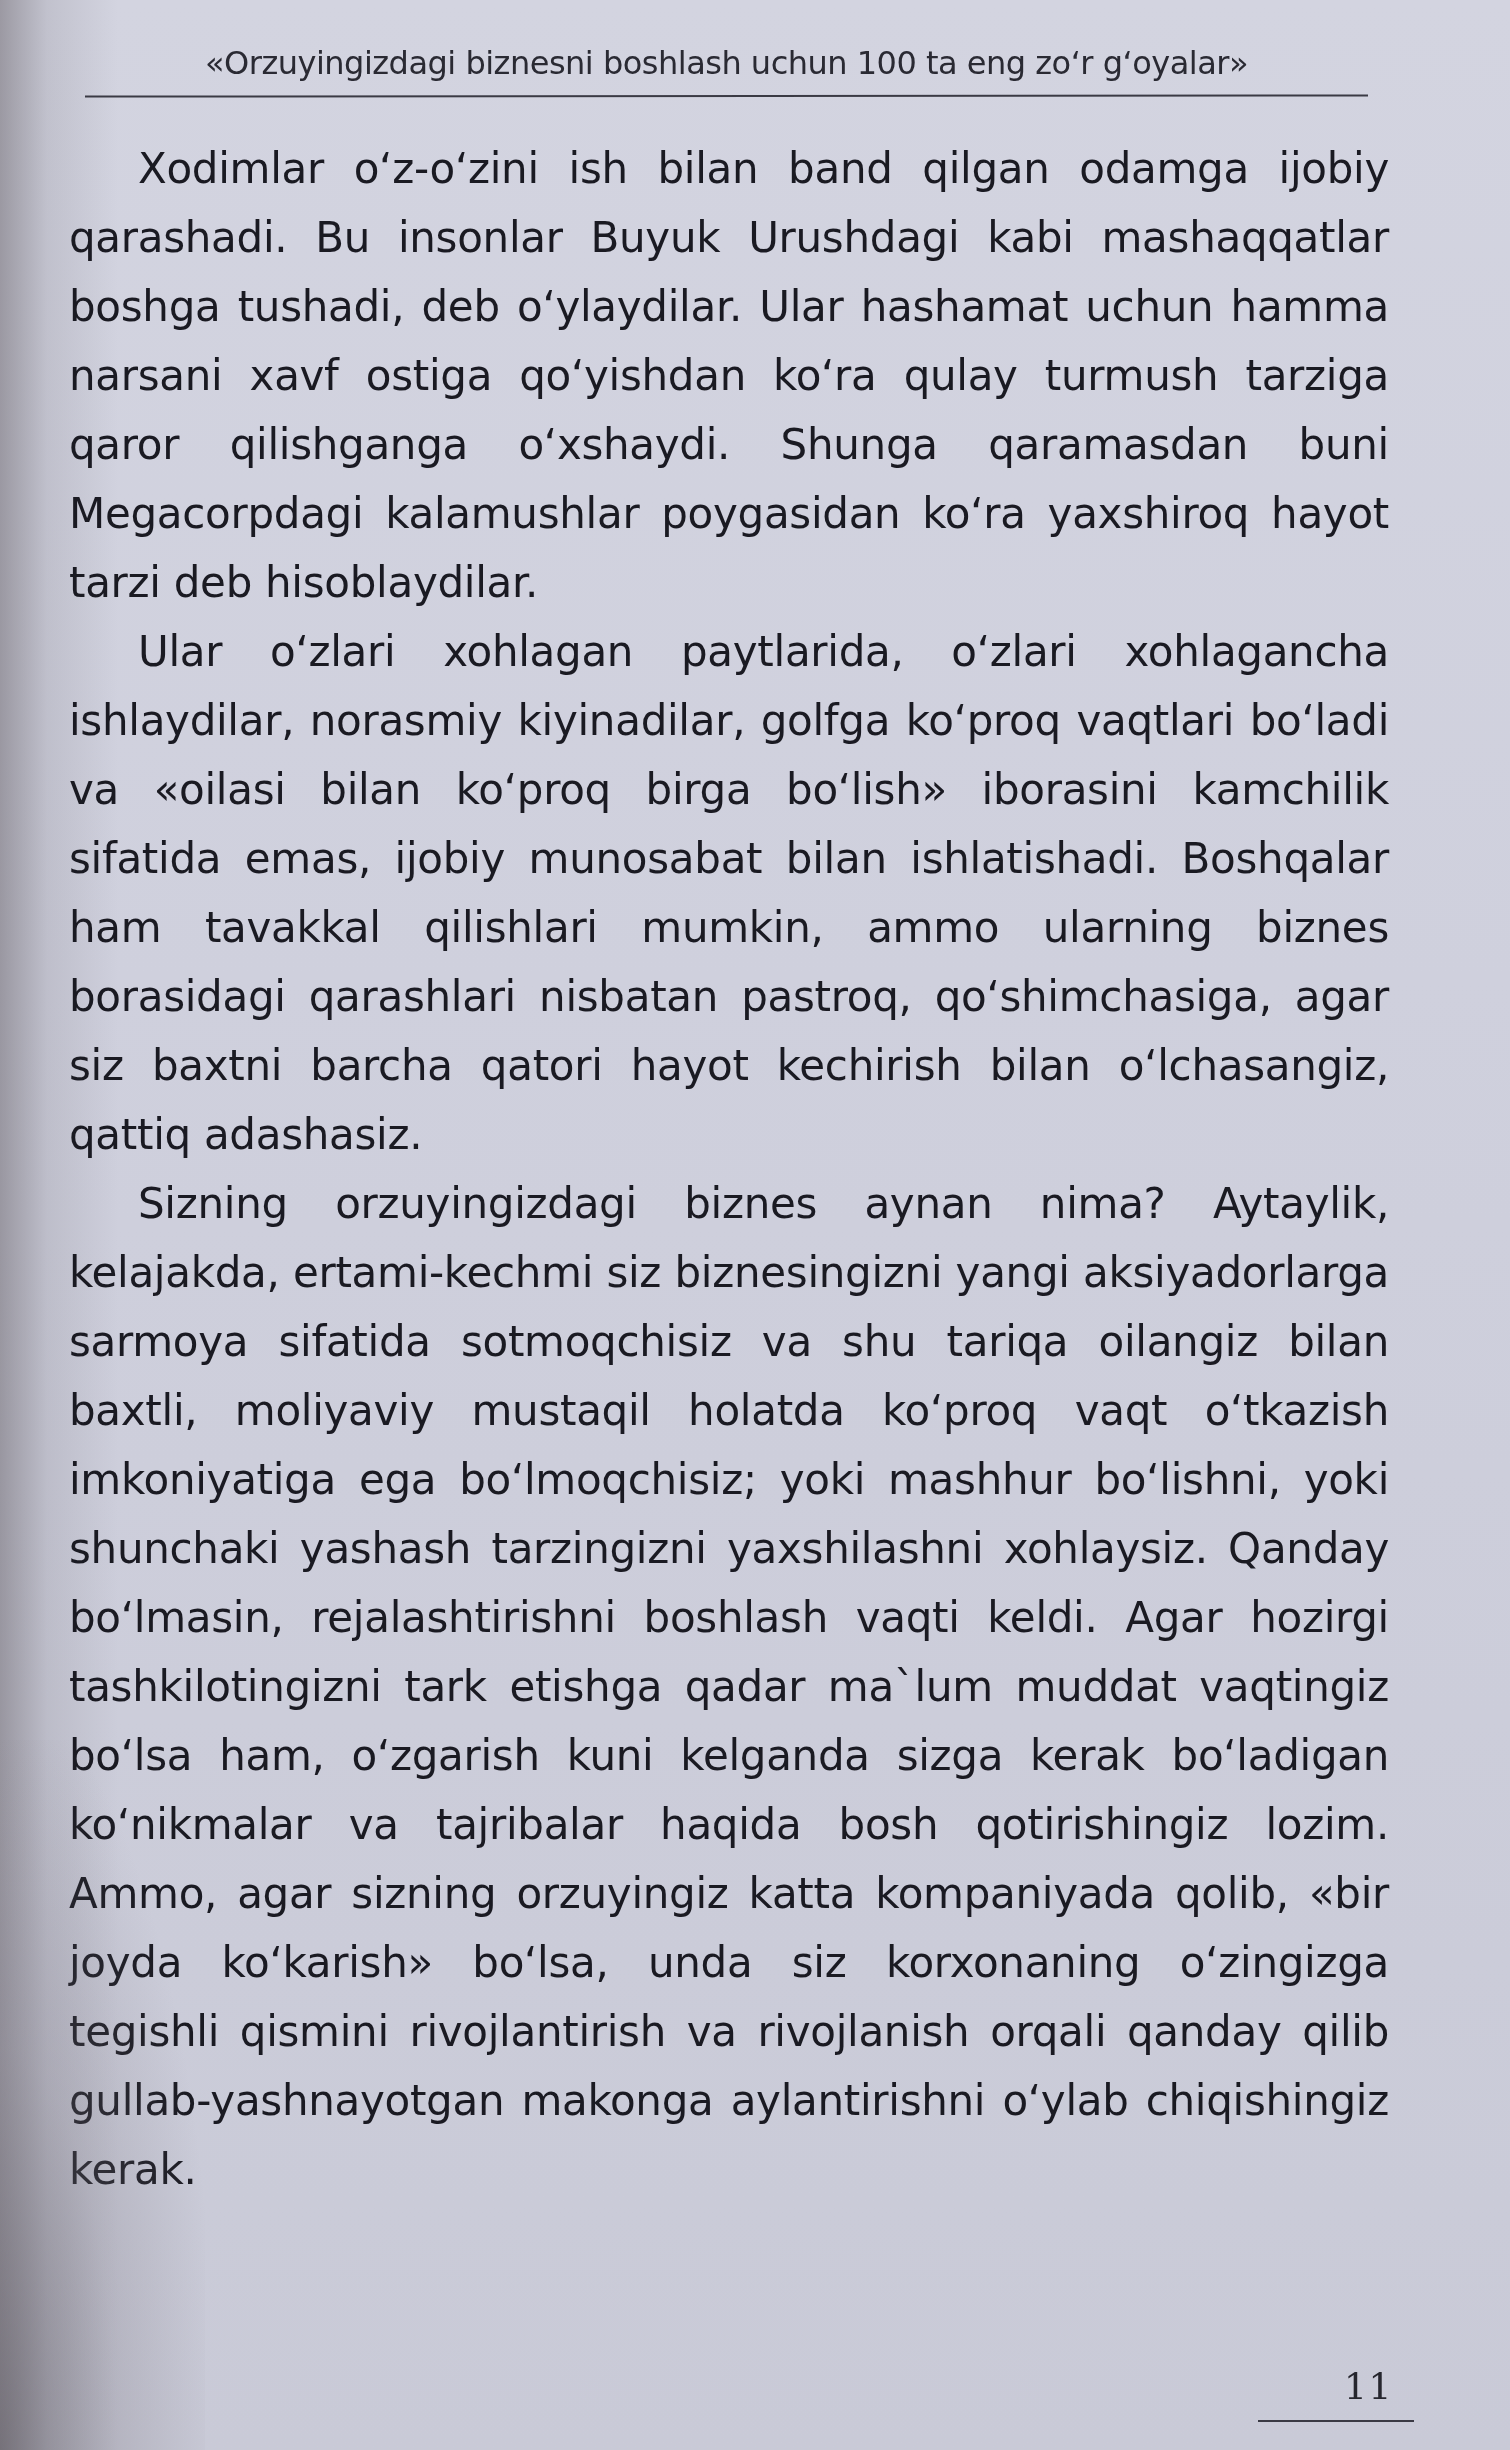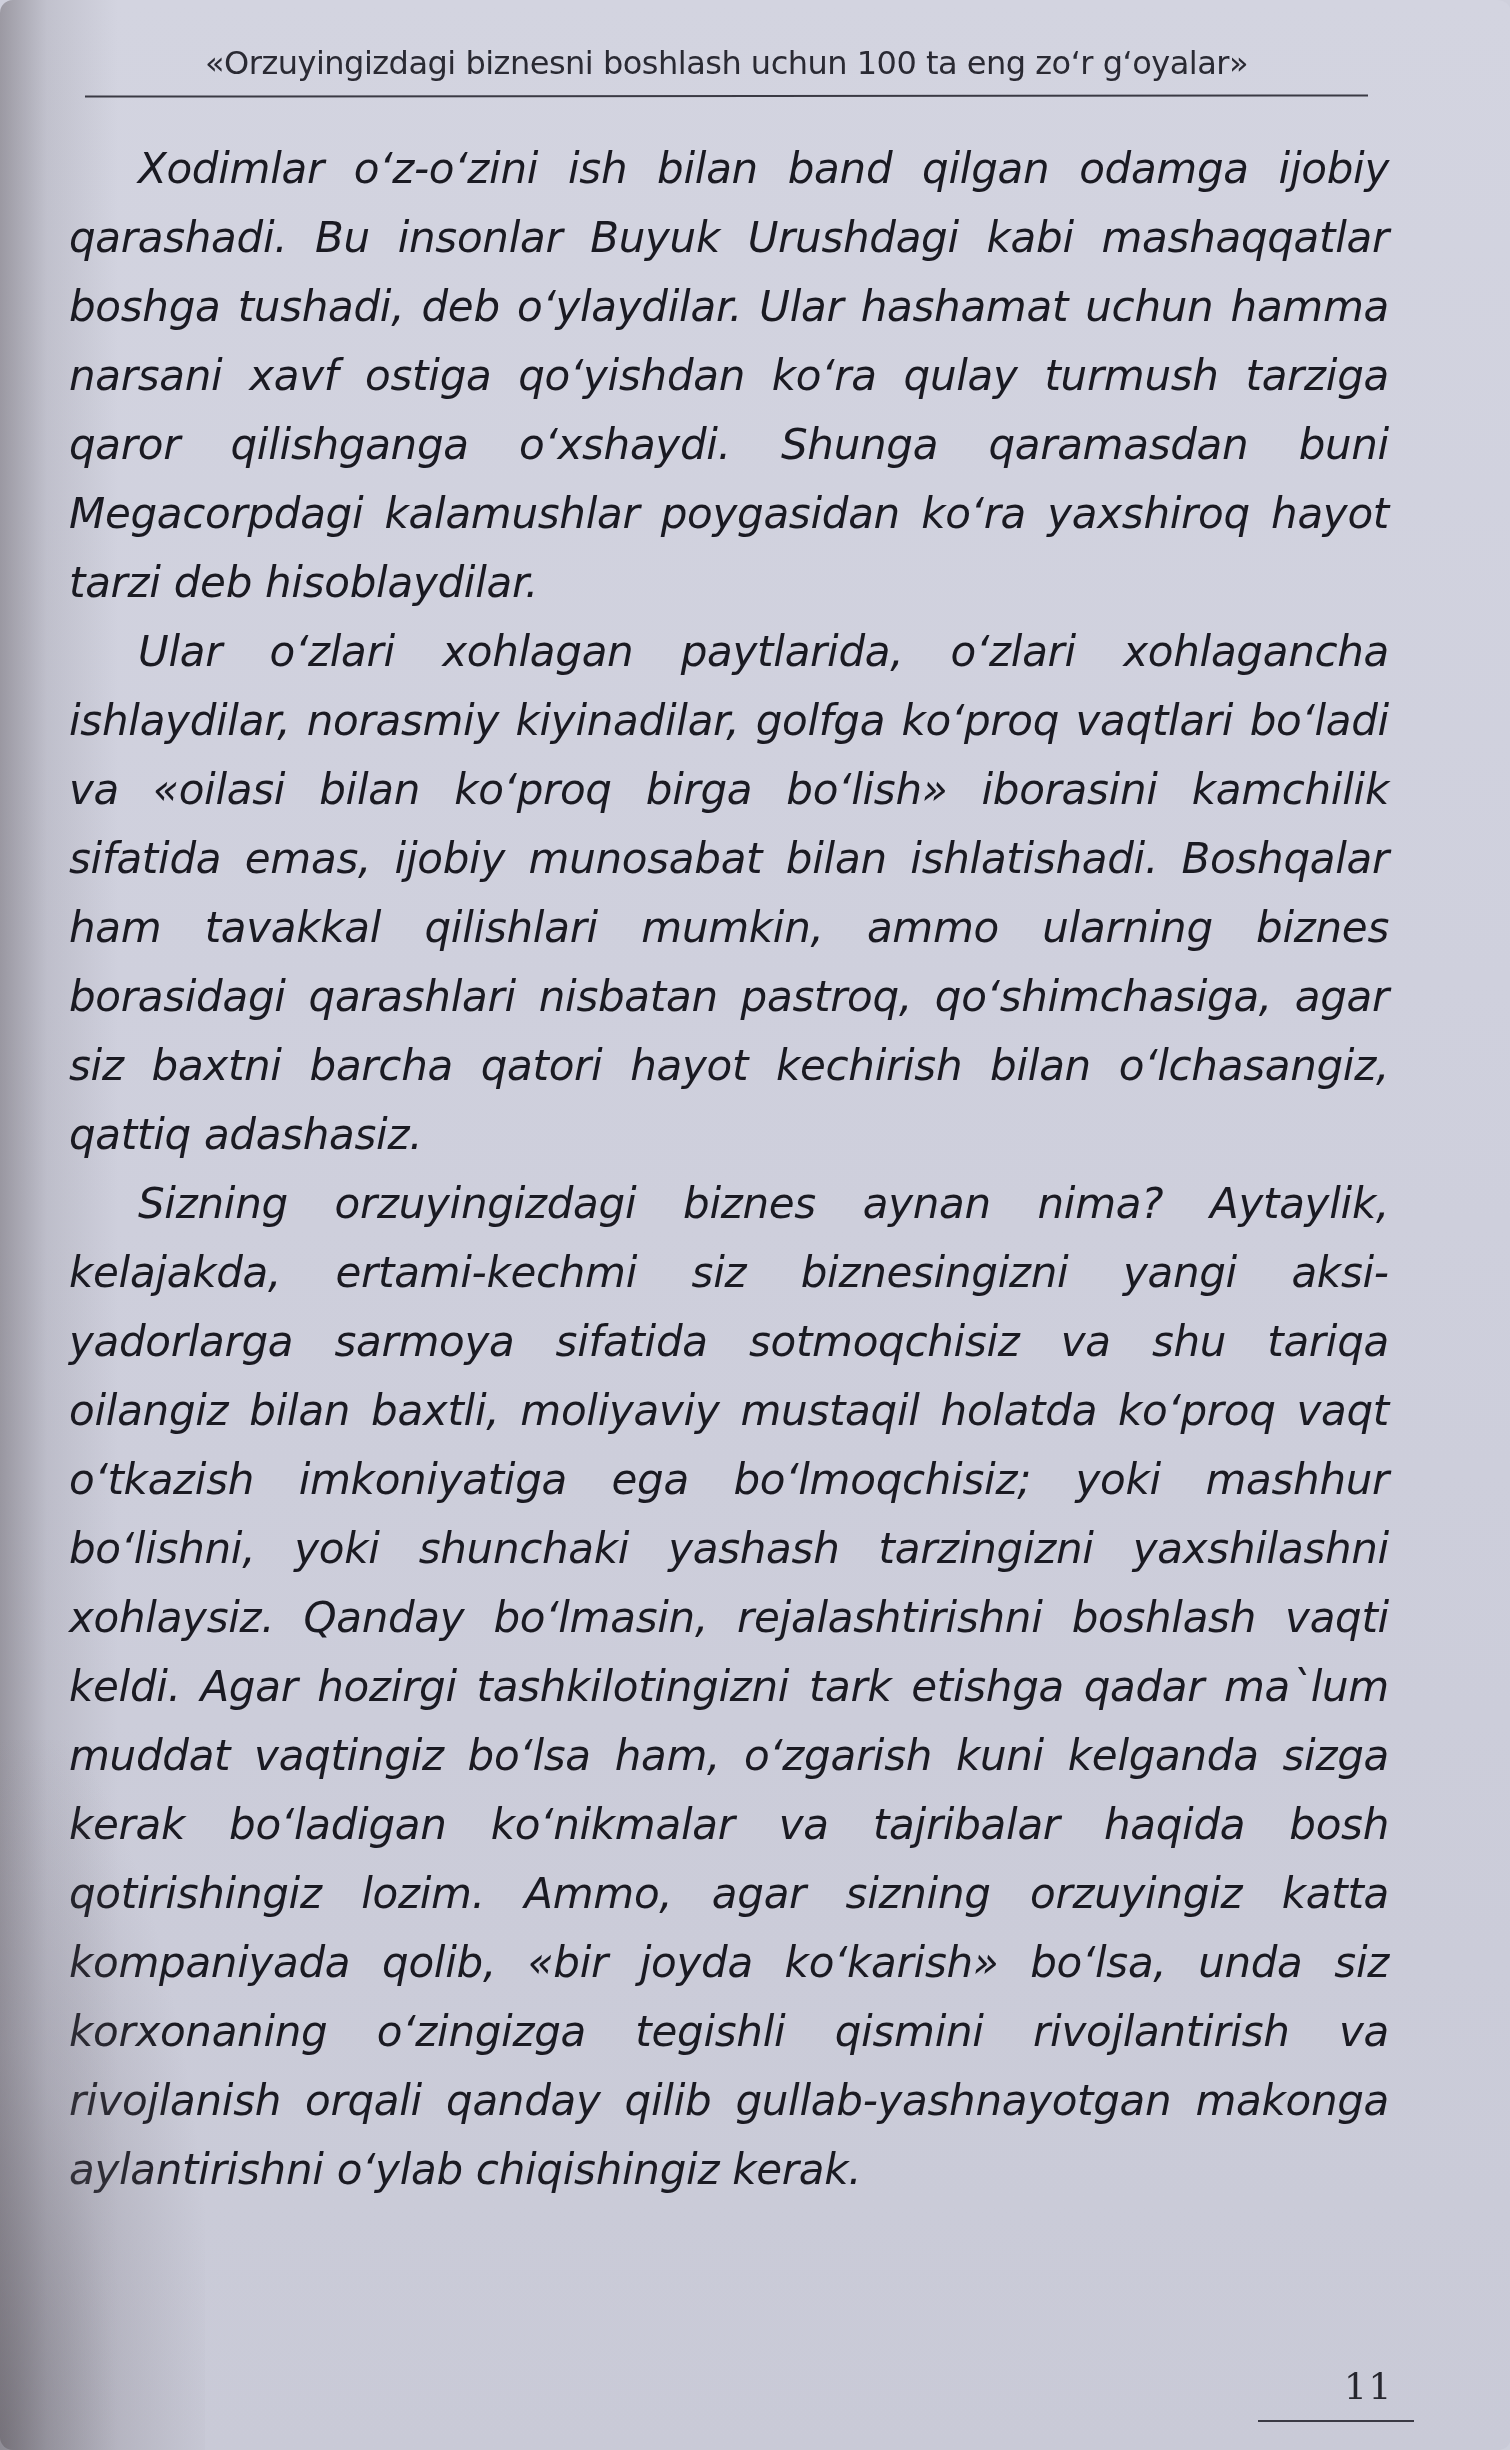--- a/index.html
+++ b/index.html
@@ -16,21 +16,20 @@
       color: #1c1c22;
     }
     .page {
       position: absolute;
       left: 0; top: 0;
       width: 1511px;
       height: 2450px;
       background:
         linear-gradient(90deg, rgba(110,105,112,0.55) 0px, rgba(140,138,148,0.25) 47px, rgba(0,0,0,0) 118px),
         linear-gradient(180deg, #d3d4e0 0%, #cfd0dd 40%, #c9cad7 100%);
-      border-radius: 13px;
     }
     .page::after {
       
       content: "";
       position: absolute;
       left: 0; bottom: 0;
       width: 205px; height: 710px;
       background: radial-gradient(ellipse at 0% 100%, rgba(90,85,92,0.55) 0%, rgba(120,115,125,0.25) 40%, rgba(0,0,0,0) 75%);
       pointer-events: none;
     }
@@ -57,21 +56,20 @@
     .body-text {
       position: absolute;
       left: 69px;
       top: 134px;
       width: 1320px;
       font-size: 42px;
       line-height: 69px;
       text-align: justify;
       letter-spacing: -0.3px;
       color: #1a1a22;
-      font-style: italic;
     }
     .body-text p {
       margin: 0;
       text-indent: 69px;
       hyphens: manual;
     }
     .page-number {
       position: absolute;
       right: 118px;
       top: 2366px;

